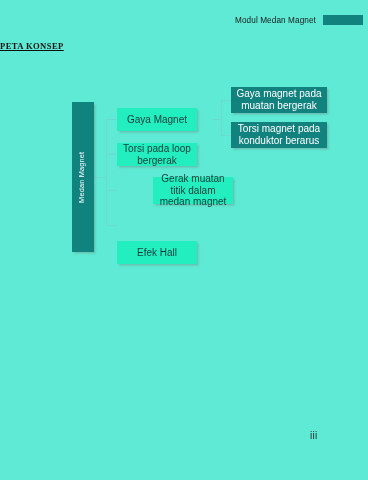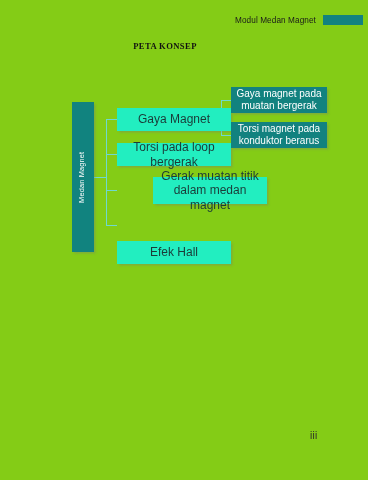--- a/index.html
+++ b/index.html
@@ -12,21 +12,21 @@
     height: 480px;
     position: relative;
     overflow: hidden;
     font-family: "Liberation Sans", sans-serif;
     -webkit-font-smoothing: antialiased;
   }
 
   .page {
     position: absolute;
     inset: 0;
-    background: #84cc16;
+    background: #5eead4;
   }
 
   
   .header {
     position: absolute;
     top: 12px;
     left: 0;
     right: 5px;
     height: 16px;
     display: flex;
@@ -46,26 +46,26 @@
     height: 10px;
     background: #12827f;
   }
 
   
   .section-title {
     position: absolute;
     top: 41px;
     left: 0;
     width: 330px;
-    text-align: center;
     font-family: "Liberation Serif", serif;
     font-weight: bold;
     font-size: 8.6px;
     letter-spacing: 0.4px;
     color: #111111;
+    text-decoration: underline;
   }
 
   
   .diagram {
     position: absolute;
     top: 75px;
     left: 60px;
     width: 300px;
     height: 190px;
   }
@@ -100,24 +100,24 @@
   }
   .node-root .vtext {
     transform: rotate(-90deg);
     white-space: nowrap;
     display: block;
   }
 
   
   .node-mid {
     left: 57px;
-    width: 114px;
+    width: 80px;
     background: #22EEC0;
     color: #1b3b38;
-    font-size: 12px;
+    font-size: 10px;
     padding: 8px 3px;
   }
   .mid-1 { top: 33px;  height: 23px; }
   .mid-2 { top: 68px;  height: 23px; }
   .mid-3 { top: 102px; height: 27px; margin-left: 36px; }
   .mid-4 { top: 139px; height: 23px; margin-top: 27px; }
 
   
   .node-leaf {
     left: 171px;

